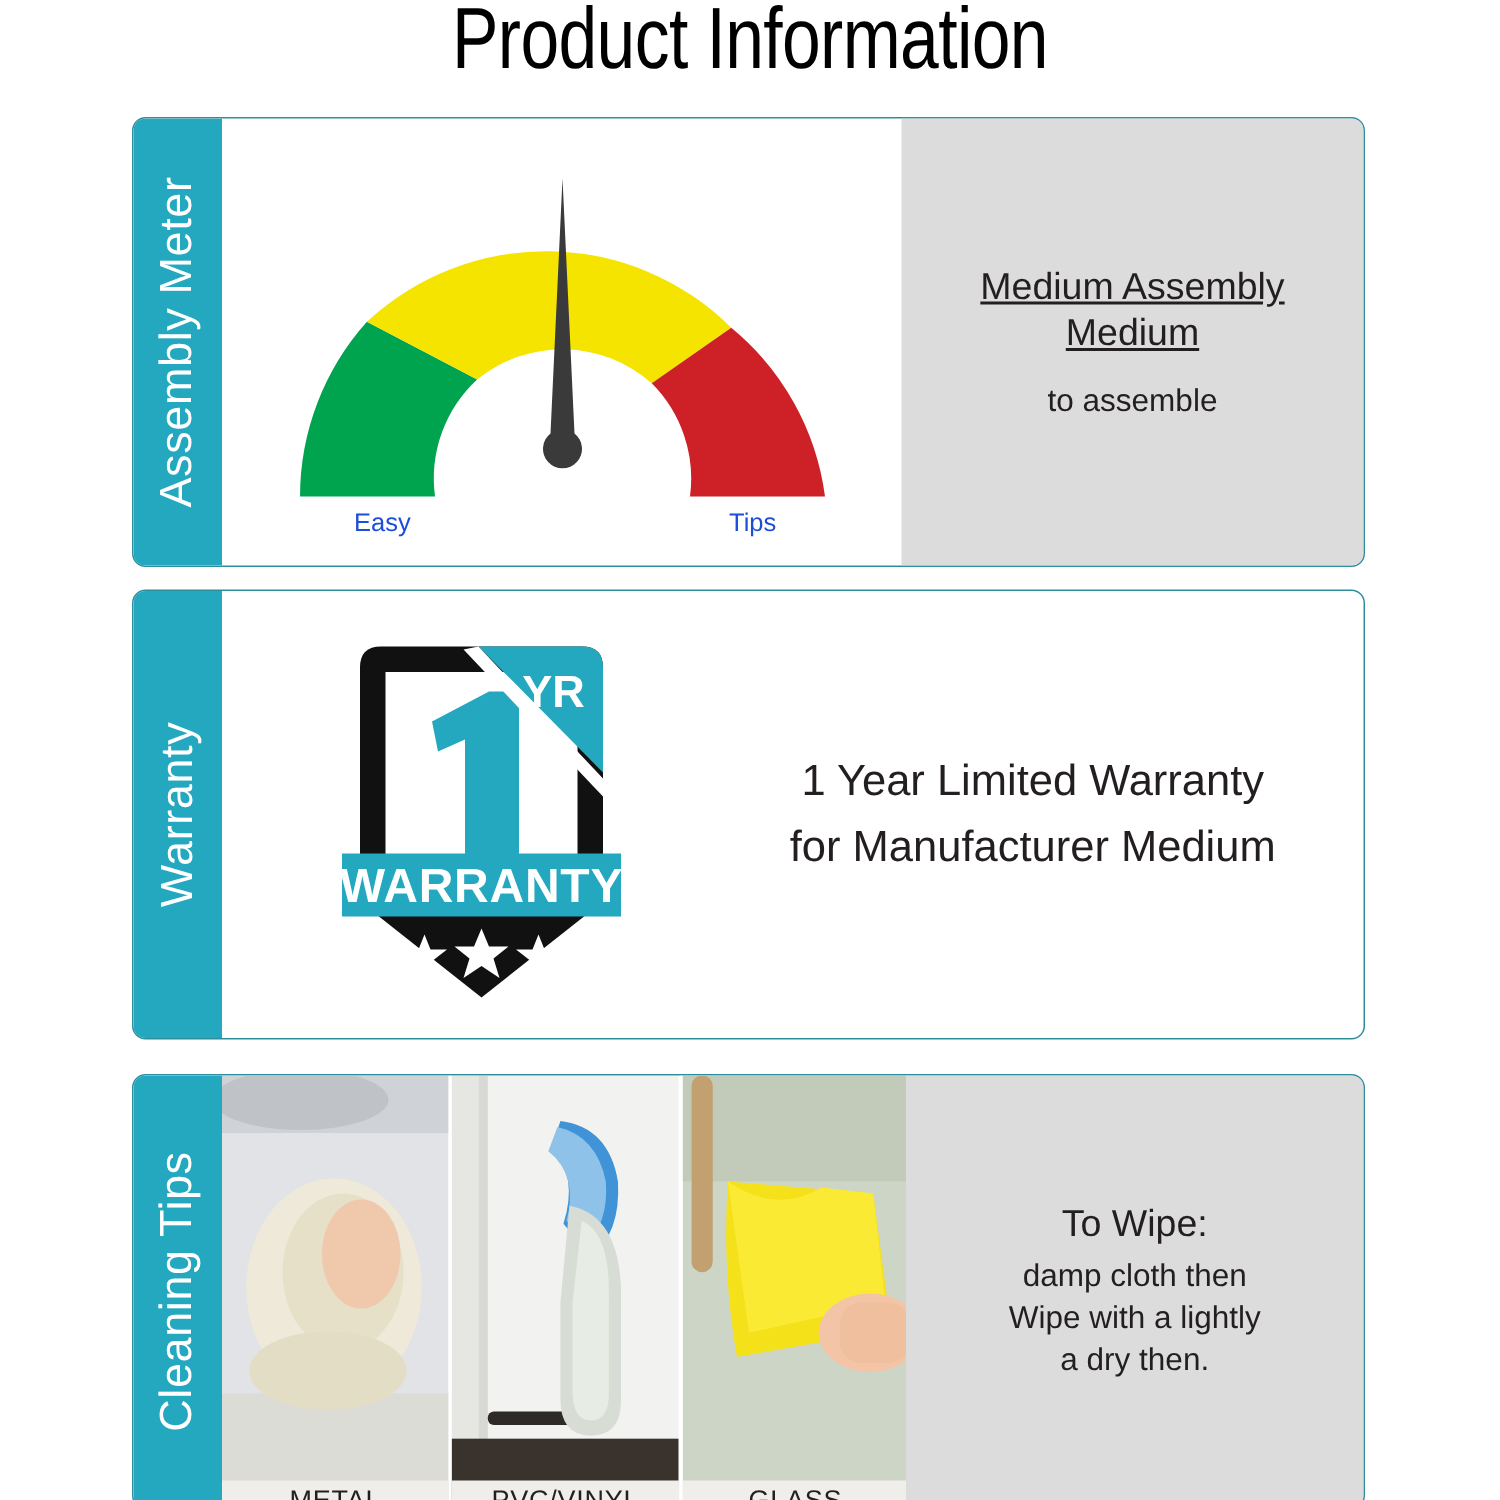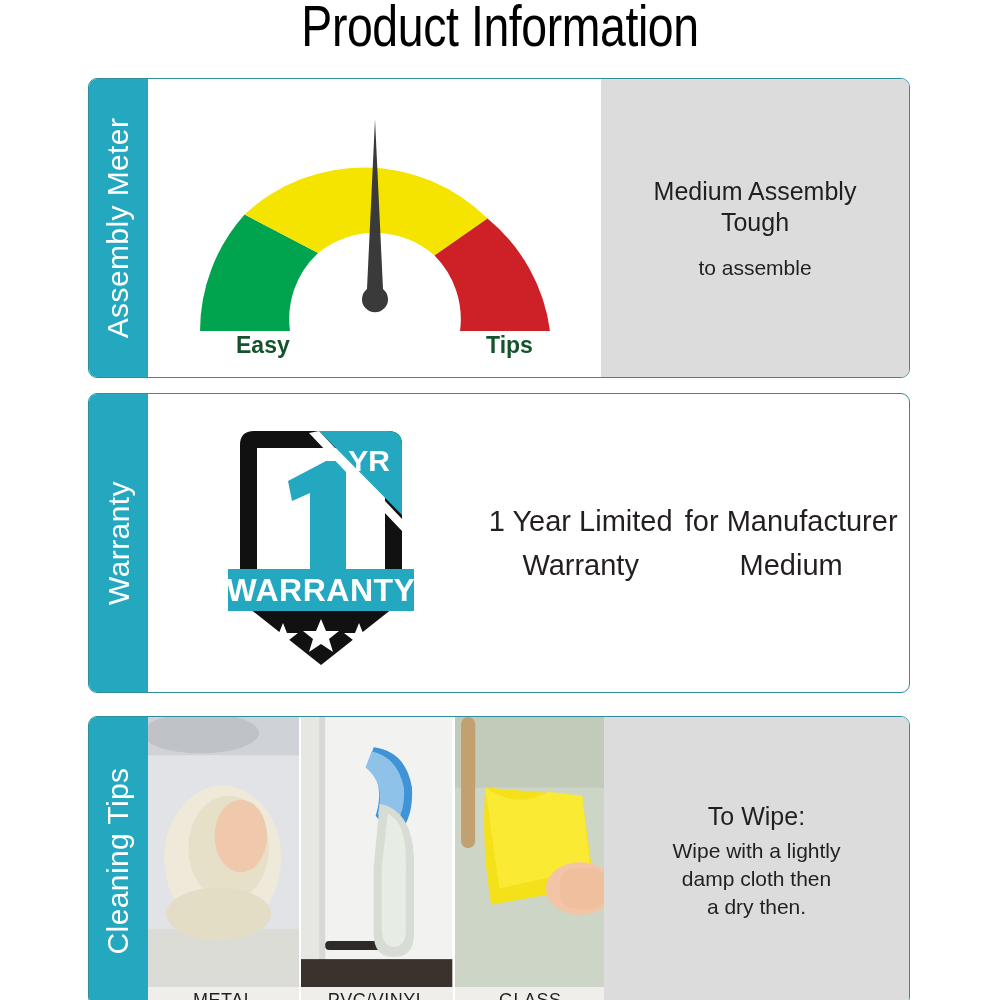--- a/index.html
+++ b/index.html
@@ -85,42 +85,42 @@
   }
 
   
   #panel-assembly { top: 78px; height: 300px; }
   #assembly-gray { width: 308px; }
   .gray-head {
     font-size: 25px;
     line-height: 31px;
     color: #231f20;
     padding: 0 14px;
+    text-decoration: underline;
   }
   .gray-sub {
     font-size: 21px;
     line-height: 27px;
     color: #231f20;
     padding: 0 6px;
     margin-top: 4px;
   }
   #gauge-area {
     position: absolute;
     left: 0;
     top: 0;
     width: 455px;
     bottom: 0;
   }
   #gauge-svg { position: absolute; left: 22px; top: 22px; }
   .gauge-cap {
     position: absolute;
     bottom: 18px;
-    font-size: 23px;
-    color: #14532d;
-    font-weight: bold;
+    font-size: 17px;
+    color: #1d4ed8;
   }
   #gauge-cap-easy { left: 88px; }
   #gauge-cap-tough { left: 338px; }
 
   
   #panel-warranty { top: 393px; height: 300px; }
   #badge-area {
     position: absolute;
     left: 0;
     top: 16px;
@@ -128,21 +128,21 @@
     bottom: 0;
   }
   #badge-svg { position: absolute; left: 78px; top: 13px; }
   #warranty-text {
     position: absolute;
     left: 330px;
     right: 10px;
     top: 0;
     bottom: 0;
     display: flex;
-    flex-direction: row;
+    flex-direction: column;
     align-items: center;
     justify-content: center;
     text-align: center;
   }
   .warranty-line {
     font-size: 29px;
     line-height: 44px;
     color: #231f20;
   }
 
@@ -210,21 +210,21 @@
         <path d="M 317.5 117.5 A 175 175 0 0 1 380 230 L 290 230 A 90 90 0 0 0 264.5 154.5 Z" fill="#ce2027"></path>
 
         <path d="M 205 18 L 213 188 A 13 13 0 1 1 197 188 Z" fill="#3a3a3a"></path>
       </svg>
       <span class="gauge-cap" id="gauge-cap-easy">Easy</span>
       <span class="gauge-cap" id="gauge-cap-tough">Tips</span>
     </div>
 
     <div class="gray-pane" id="assembly-gray">
       <div class="gray-head">Medium Assembly</div>
-      <div class="gray-head">Tough</div>
+      <div class="gray-head">Medium</div>
       <div class="gray-sub" style="margin-top:16px">to assemble</div>
     </div>
 
   </div>
 </div>
 
 <div class="panel" id="panel-warranty">
 
   <div class="panel-tab">
     <span class="panel-tab-label">Warranty</span>
@@ -314,19 +314,19 @@
           <ellipse cx="124" cy="170" rx="34" ry="26" fill="#f3c5a6"></ellipse>
           <rect x="104" y="150" width="46" height="40" rx="14" fill="#f0bf9e"></rect>
         </svg>
         <div class="photo-caption">GLASS</div>
       </div>
 
     </div>
 
     <div class="gray-pane" id="cleaning-gray">
       <div class="clean-head">To Wipe:</div>
+      <div class="clean-line">damp cloth then</div>
       <div class="clean-line">Wipe with a lightly</div>
-      <div class="clean-line">damp cloth then</div>
       <div class="clean-line">a dry then.</div>
     </div>
 
   </div>
 </div>
 
 </body></html>

